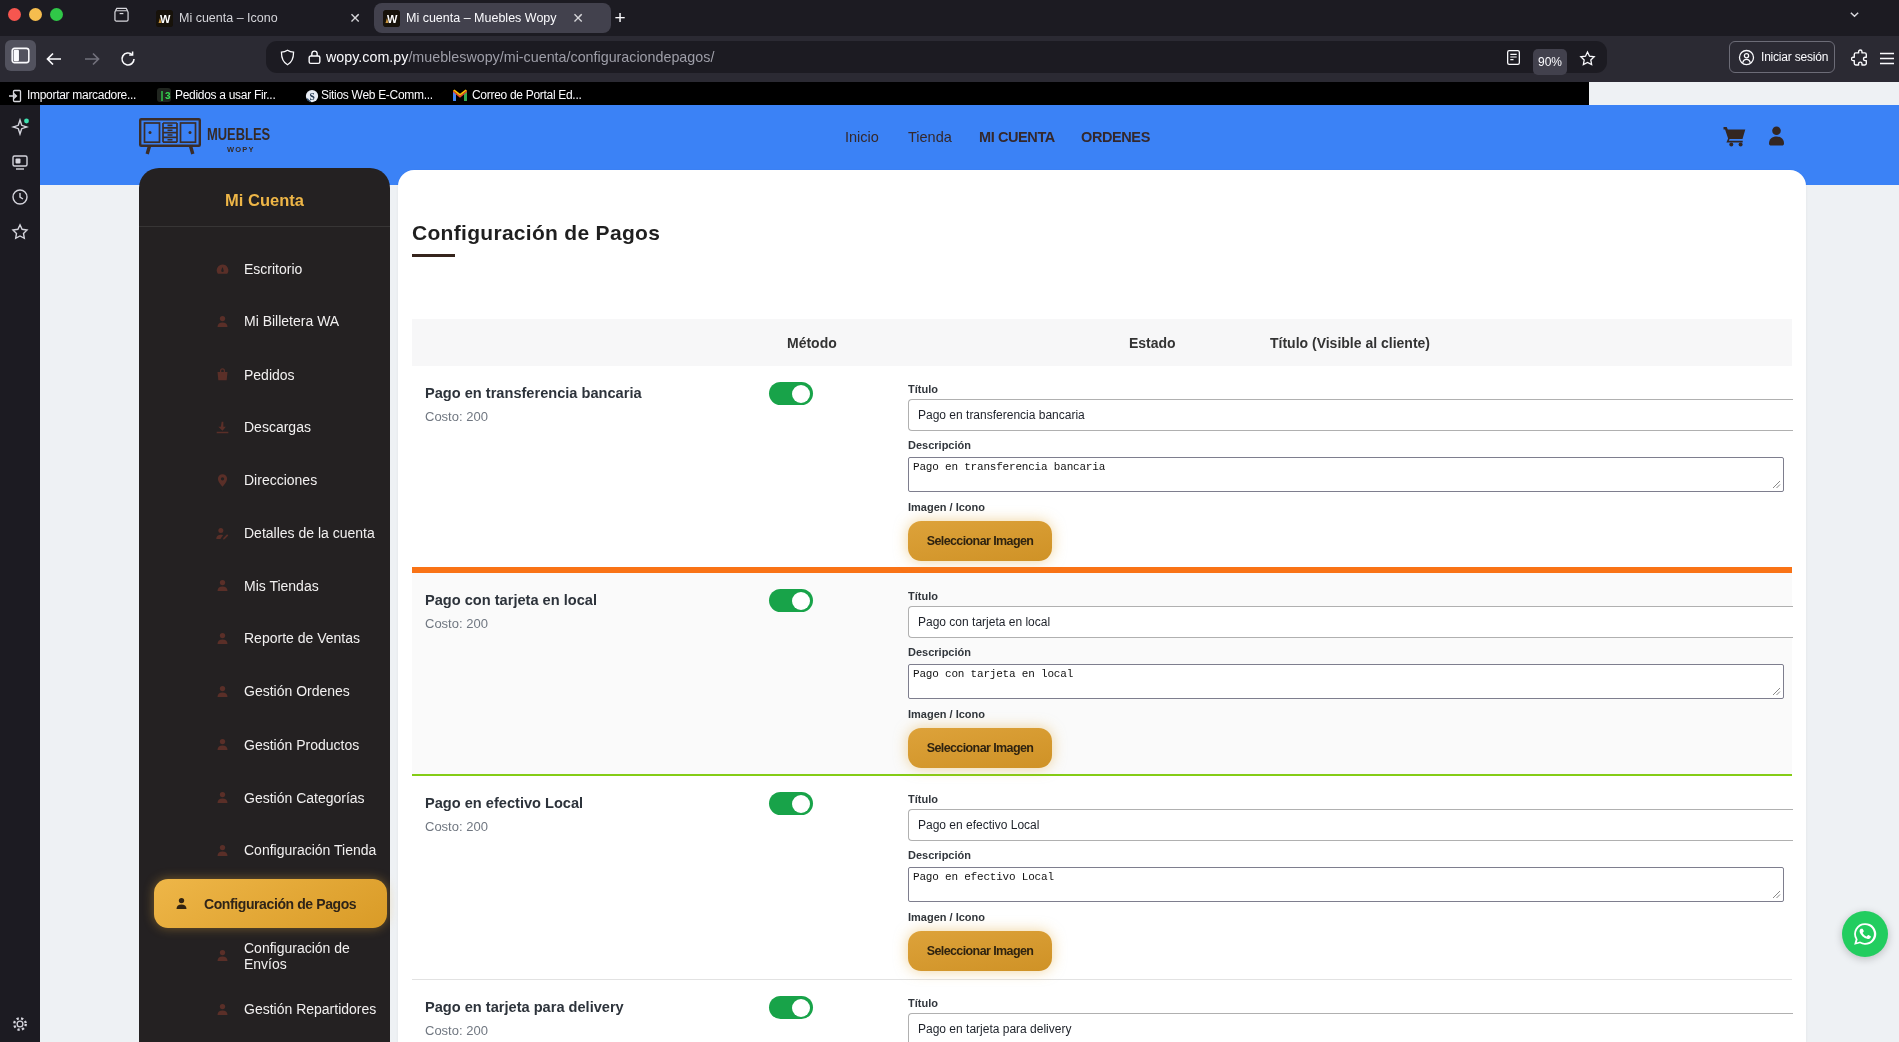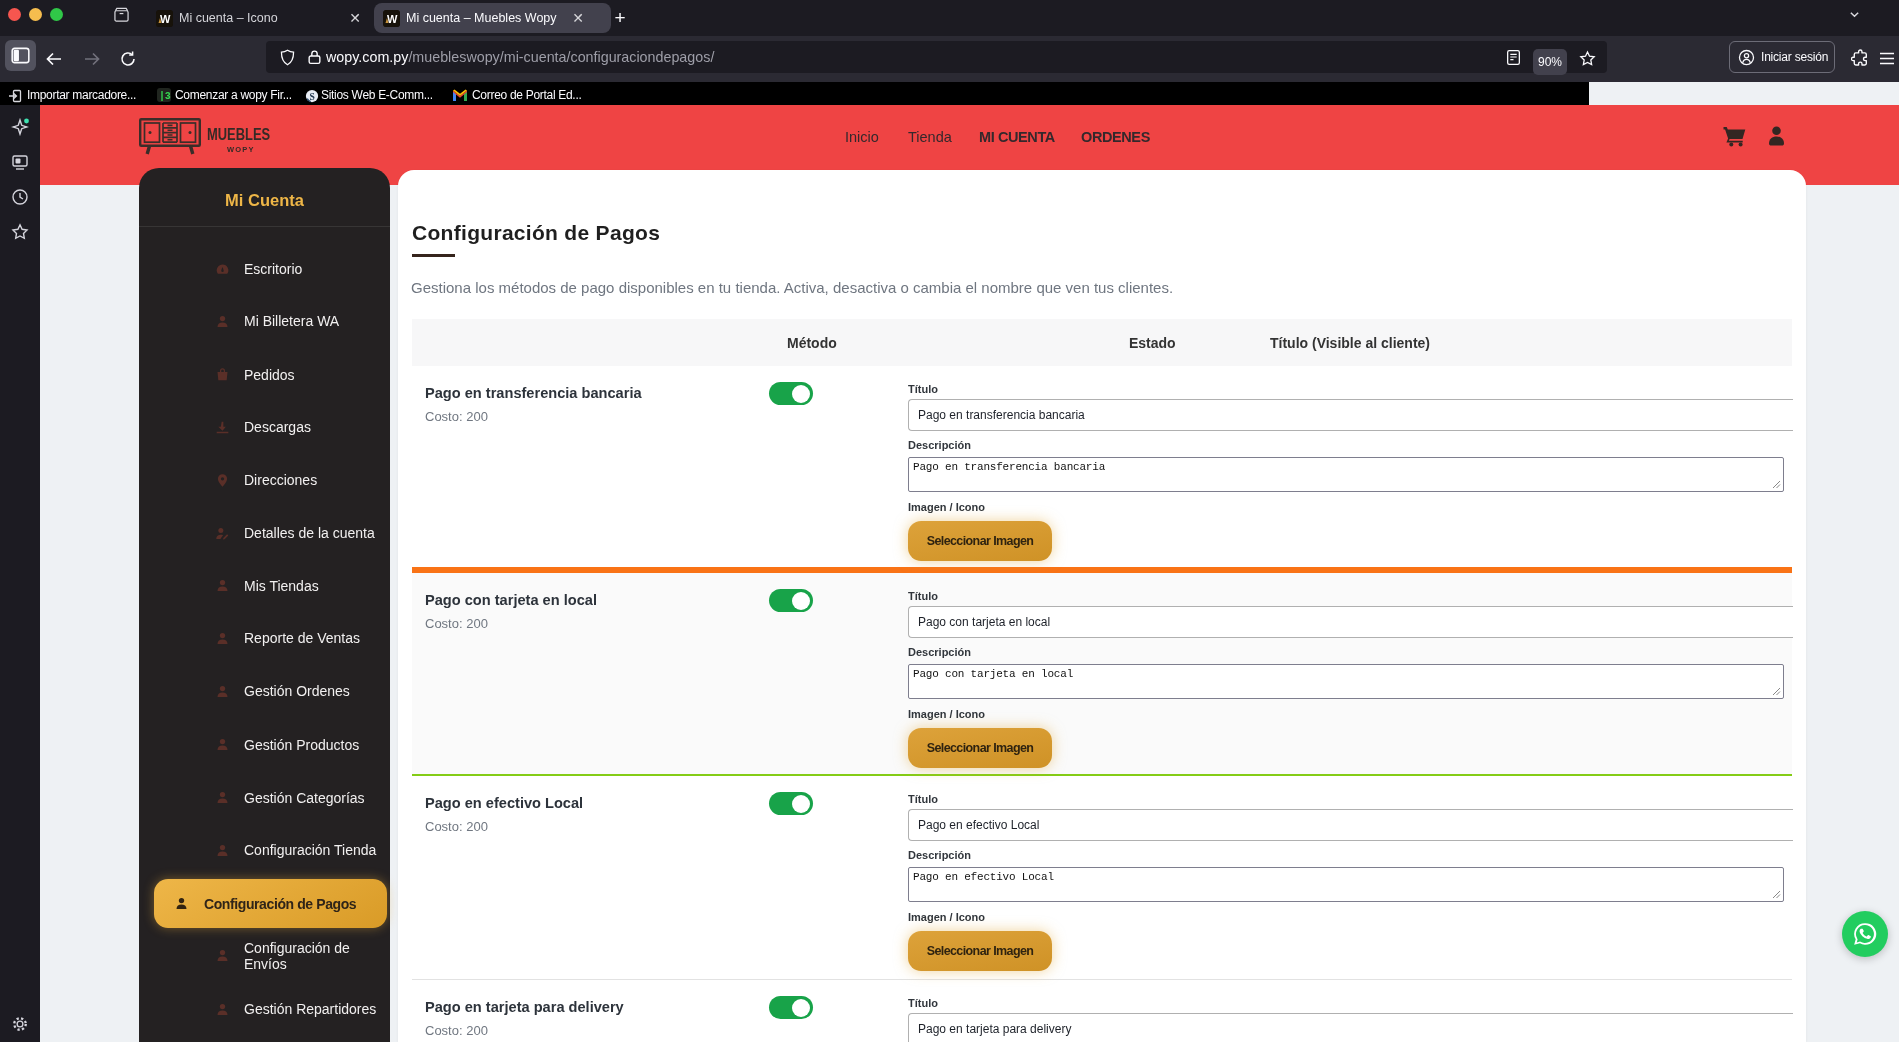--- a/index.html
+++ b/index.html
@@ -23,28 +23,28 @@
 .newtab{position:absolute;left:607px;top:5px;width:26px;height:26px;color:#fbfbfe;font-size:19px;text-align:center;line-height:25px;font-weight:300;}
 .tabchev{position:absolute;left:1848px;top:9px;width:13px;height:11px;}
 .toolbar{position:absolute;left:0;top:36px;width:1899px;height:46px;background:#2b2a33;}
 .bookbar{position:absolute;left:0;top:82px;width:1589px;height:23px;background:#000000;color:#fbfbfe;font-size:12px;letter-spacing:-.3px;}
 .bookbar span{line-height:15px;}
 .bookbar>span{top:6px !important;}.bookbar>svg{top:7px !important;}
 .bsidebar{position:absolute;left:0;top:105px;width:40px;height:937px;background:#1c1b22;}
 
 .sbtoggle{position:absolute;left:5px;top:4px;width:31px;height:31px;border-radius:6px;background:#52525e;}
 .navbtn{position:absolute;top:7px;color:#fbfbfe;}
-.urlbar{position:absolute;left:266px;top:5px;width:1341px;height:32px;background:#1c1b22;border-radius:4px;display:flex;align-items:center;}
+.urlbar{position:absolute;left:266px;top:5px;width:1341px;height:32px;background:#1c1b22;border-radius:11px;display:flex;align-items:center;}
 .urltxt{font-size:14.3px;color:#fbfbfe;margin-left:4px;white-space:nowrap;}
 .urltxt .dim{color:#9e9ea8;}
 .zoompill{position:absolute;left:1267px;top:8px;width:34px;height:26px;background:#42414d;border-radius:5px;color:#fbfbfe;font-size:12px;text-align:center;line-height:26px;}
 .signin{position:absolute;left:1729px;top:5px;width:106px;height:32px;border:1px solid #6c6c77;border-radius:6px;color:#fbfbfe;font-size:12px;letter-spacing:-.2px;display:flex;align-items:center;white-space:nowrap;}
 
 .page{position:absolute;left:40px;top:105px;width:1859px;height:937px;background:#eef1f4;overflow:hidden;}
-.siteheader{position:absolute;left:0;top:0;width:1859px;height:80px;background:#ef4444;}
+.siteheader{position:absolute;left:0;top:0;width:1859px;height:80px;background:#3b82f6;}
 .nav{position:absolute;top:0;height:63px;left:0;width:100%;font-size:14.5px;color:#34282c;}
 .nav span,.nav b{position:absolute;top:129px;line-height:15px;white-space:nowrap;}
 .nav b{letter-spacing:-.4px;}
 .nav b{font-weight:bold;}
 
 .acct{position:absolute;left:99px;top:63px;width:251px;height:874px;background:#242122;border-radius:20px 20px 0 0;}
 .acct h2{color:#eeb647;font-size:16.5px;text-align:center;margin-top:23px;font-weight:bold;}
 .acct .div{height:1px;background:rgba(255,255,255,0.09);margin-top:16px;}
 .mitem{position:absolute;left:0;width:251px;height:53px;display:flex;align-items:center;color:#f2f0f0;font-size:14px;padding-left:44px;}
 .mitem .ic{width:15px;height:15px;margin-left:32px;margin-right:14px;flex:none;}
@@ -156,21 +156,21 @@
   </div>
   <div class="bookbar">
     <svg style="position:absolute;left:8px;top:4px;width:14px;height:14px" viewBox="0 0 14 14" fill="none" stroke="#d8d8dd" stroke-width="1.3">
         <rect x="5.5" y="1.5" width="7" height="11" rx="1"></rect>
         <path d="M1 7 h7 M5.8 4.5 L8.5 7 L5.8 9.5"></path>
       </svg>
     <span style="position:absolute;left:27px;top:4px">Importar marcadore...</span>
     <span style="position:absolute;left:157px;top:4px;width:14px;height:14px;background:#20251f;border-radius:3px">
         <span style="position:absolute;left:2px;top:1px;font-size:10px;color:#35d64f;font-weight:bold;font-family:'Liberation Mono',monospace">|3</span>
       </span>
-    <span style="position:absolute;left:175px;top:4px">Comenzar a wopy Fir...</span>
+    <span style="position:absolute;left:175px;top:4px">Pedidos a usar Fir...</span>
     <svg style="position:absolute;left:305px;top:4px;width:14px;height:14px" viewBox="0 0 16 16">
         <circle cx="8" cy="8" r="7" fill="#e8edf5"></circle>
         <text x="8" y="12" font-size="11" font-weight="bold" fill="#20364f" text-anchor="middle" font-family="Liberation Serif">S</text>
         <path d="M2.5 11 a7 7 0 0 0 4 3.5" stroke="#2b4a6f" stroke-width="1.6" fill="none"></path>
       </svg>
     <span style="position:absolute;left:321px;top:4px">Sitios Web E-Comm...</span>
     <svg style="position:absolute;left:452px;top:5px;width:16px;height:12px" viewBox="0 0 16 12">
         <path d="M1 12 V1.5 L8 7 L15 1.5 V12 h-3 V5.5 L8 8.8 L4 5.5 V12 z" fill="#ea4335"></path>
         <path d="M1 12 h3 V5.5 L1 3z" fill="#4285f4"></path>
         <path d="M15 12 h-3 V5.5 L15 3z" fill="#34a853"></path>
@@ -288,21 +288,20 @@
             <path d="M3 15.5 c0-3.5 2.6-5.3 6-5.3 s6 1.8 6 5.3 z"></path>
           </svg>Configuración de Envíos</div>
       <div class="mitem" style="top:814.5px"><svg class="ic" viewBox="0 0 18 18" fill="#5a2f28">
             <circle cx="9" cy="5.5" r="3.2"></circle>
             <path d="M3 15.5 c0-3.5 2.6-5.3 6-5.3 s6 1.8 6 5.3 z"></path>
           </svg>Gestión Repartidores</div>
     </div>
     <div class="card">
       <h1>Configuración de Pagos</h1>
       <div class="uline"></div>
-      <div class="sub">Gestiona los métodos de pago disponibles en tu tienda. Activa, desactiva o cambia el nombre que ven tus clientes.</div>
       <div class="thead">
           <span class="c1">Método</span>
           <span class="c2">Estado</span>
           <span>Título (Visible al cliente)</span>
         </div>
       <div class="row" style="top:196px;height:207px;border-bottom:6px solid #f97316">
         <div class="mname">Pago en transferencia bancaria</div>
         <div class="mcost">Costo: 200</div>
         <div class="toggle">
             <i></i>

